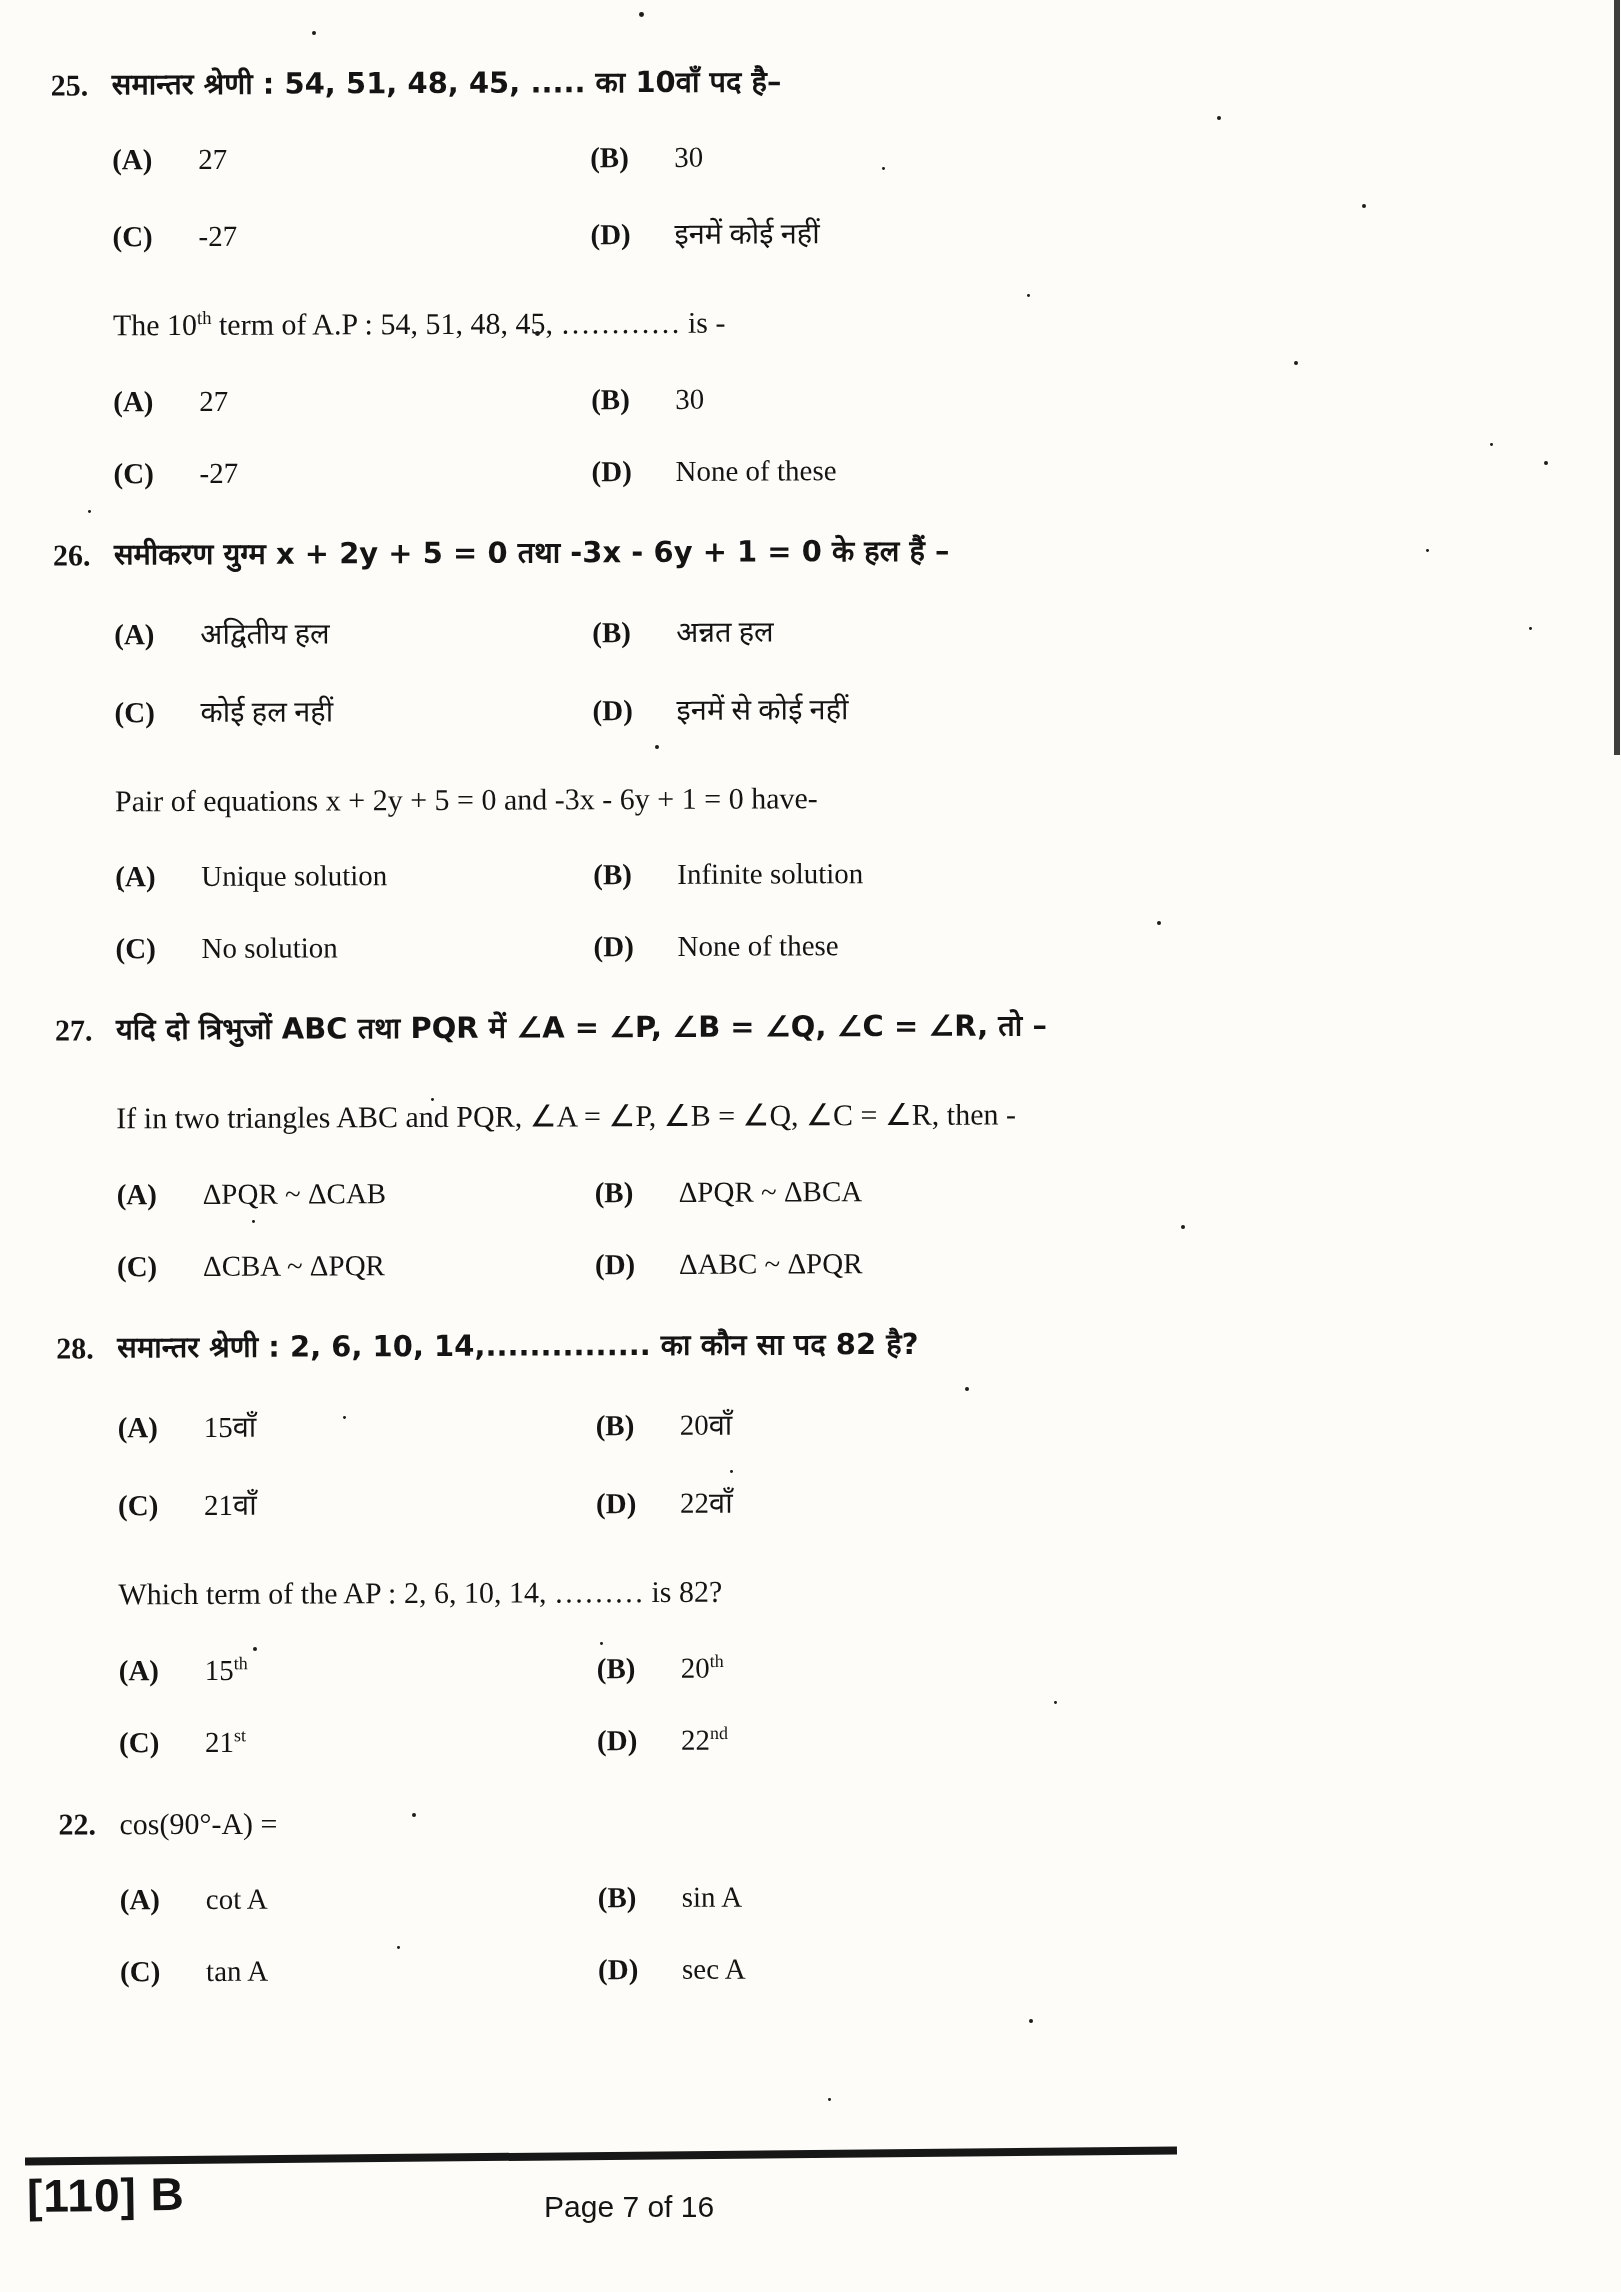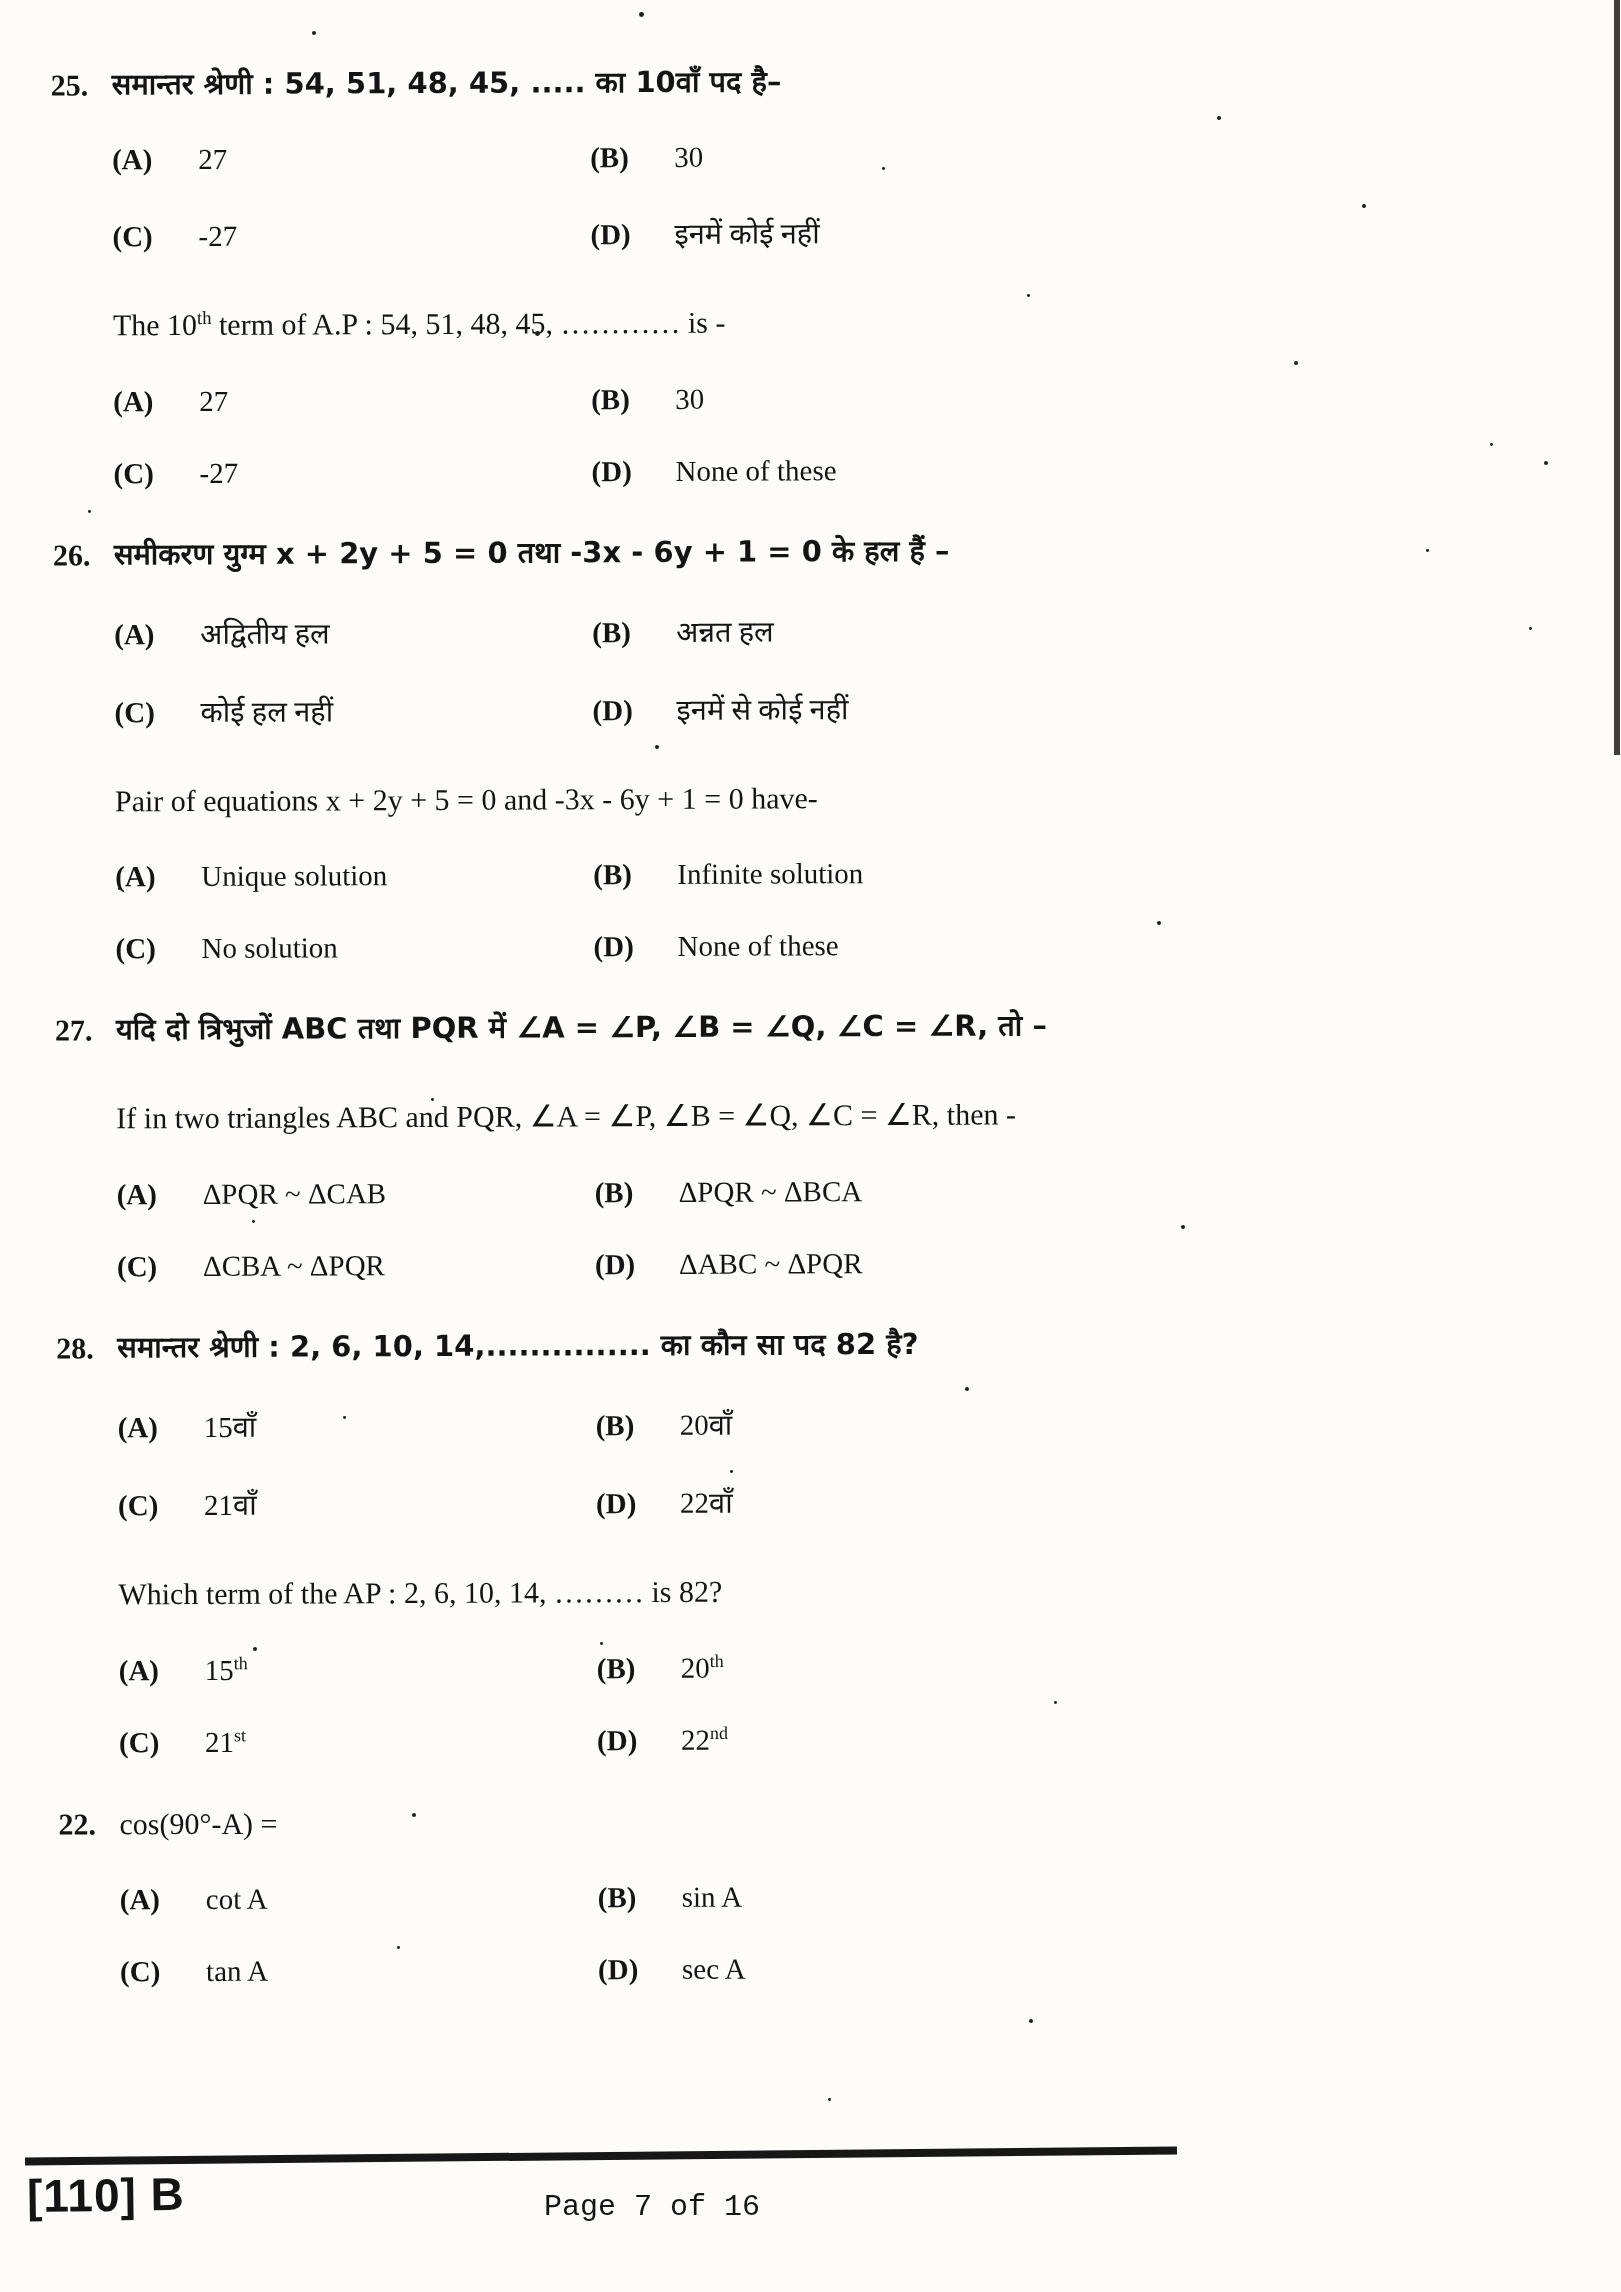--- a/index.html
+++ b/index.html
@@ -42,21 +42,21 @@
     background:#171717;transform:rotate(-0.55deg);
   }
   .footer-code{
     position:absolute;left:27.4px;top:2168px;
     font-family:"Liberation Sans",sans-serif;
     font-weight:700;font-size:46px;letter-spacing:1px;
     transform:rotate(-0.8deg);
   }
   .footer-page{
     position:absolute;left:544px;top:2190px;
-    font-family:Liberation Mono, monospace;
+    font-family:Liberation Sans, sans-serif;
     font-size:30px;
   }
   .edge-line{
     position:absolute;right:1px;top:0;width:5.9px;height:755px;
     background:#1c1c1c;opacity:.85;
   }
   .speck{position:absolute;background:#1d1d1d;border-radius:50%;}
 </style>
 </head>
 <body>

